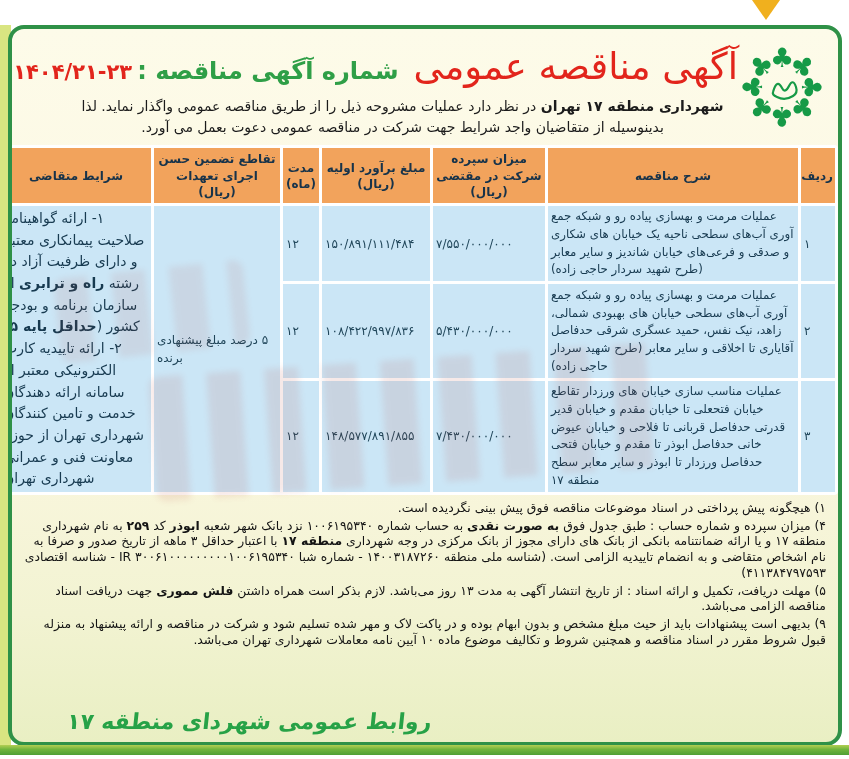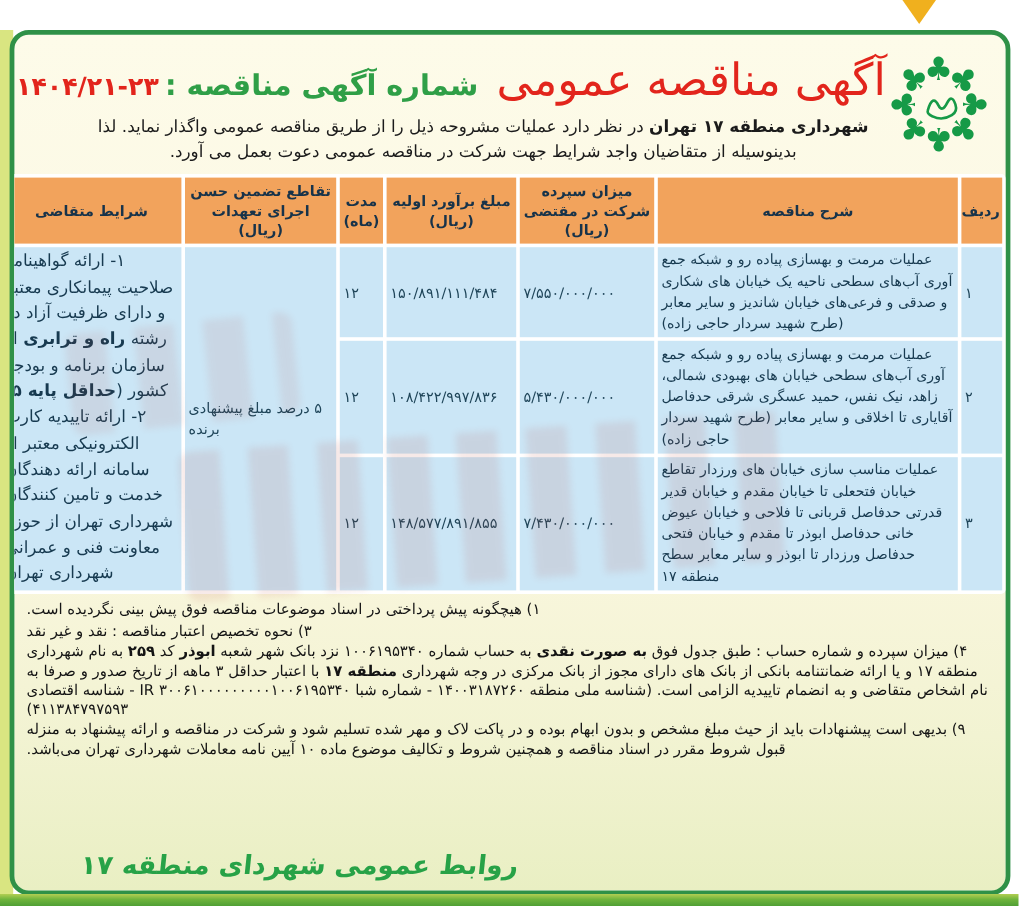--- a/index.html
+++ b/index.html
@@ -36,21 +36,21 @@
   table.tt{table-layout:fixed;width:816px;margin:8px auto 0 auto;border-collapse:separate;
            border-spacing:3px;background:#ffffff;border-radius:4px;}
   .tt th{background:#f2a35c;color:#17334a;font-size:12px;font-weight:700;
          padding:3px 2px;text-align:center;vertical-align:middle;line-height:1.35;}
   .tt td{background:#cbe6f6;color:#1f4559;font-size:12px;padding:2px 3px;
          text-align:left;vertical-align:middle;line-height:1.5;}
   .tt td.desc{font-size:11.8px;color:#173a50;}
   .tt td.cond{font-size:14px;line-height:1.55;color:#173a50;}
 
   
-  .notes{margin:5px 12px 0 10px;font-size:12.4px;line-height:1.27;color:#141414;text-align:left;}
+  .notes{margin:5px 12px 0 10px;font-size:12.4px;line-height:1.27;color:#141414;text-align:right;}
   .note{margin:2px 0;}
   .bseg{font-weight:800;}
 
   
   .pr{position:absolute;bottom:8px;left:55px;font-size:22px;font-weight:800;color:#27a247;
       transform:skewX(-6deg);}
 
   
   .wm,.wm2{position:absolute;pointer-events:none;opacity:.11;filter:blur(3px);
       background:repeating-linear-gradient(90deg,#b8423a 0 34px,transparent 34px 58px);
@@ -149,22 +149,22 @@
           <td class="desc">عملیات مناسب سازی خیابان های ورزدار تقاطع خیابان فتحعلی تا خیابان مقدم و خیابان قدیر قدرتی حدفاصل قربانی تا فلاحی و خیابان عیوض خانی حدفاصل ابوذر تا مقدم و خیابان فتحی حدفاصل ورزدار تا ابوذر و سایر معابر سطح منطقه ۱۷</td>
           <td>۷/۴۳۰/۰۰۰/۰۰۰</td>
           <td>۱۴۸/۵۷۷/۸۹۱/۸۵۵</td>
           <td>۱۲</td>
         </tr>
       </tbody>
     </table>
 
     <div class="notes">
       <div class="note"><span>۱) هیچگونه پیش پرداختی در اسناد موضوعات مناقصه فوق پیش بینی نگردیده است.</span></div>
-      <div class="note"><span>۳) نحوه تخصیص اعتبار مناقصه : نقد و غیر نقد</span></div>
       <div class="note"><span>۴) میزان سپرده و شماره حساب : طبق جدول فوق </span><span class="bseg">به صورت نقدی</span><span> به حساب شماره ۱۰۰۶۱۹۵۳۴۰ نزد بانک شهر شعبه </span><span class="bseg">ابوذر</span><span> کد </span><span class="bseg">۲۵۹</span><span> به نام شهرداری منطقه ۱۷ و یا ارائه ضمانتنامه بانکی از بانک های دارای مجوز از بانک مرکزی در وجه شهرداری </span><span class="bseg">منطقه ۱۷</span><span> با اعتبار حداقل ۳ ماهه از تاریخ صدور و صرفا به نام اشخاص متقاضی و به انضمام تاییدیه الزامی است. (شناسه ملی منطقه ۱۴۰۰۳۱۸۷۲۶۰ - شماره شبا IR ۳۰۰۶۱۰۰۰۰۰۰۰۰۰۱۰۰۶۱۹۵۳۴۰ - شناسه اقتصادی ۴۱۱۳۸۴۷۹۷۵۹۳)</span></div>
+      <div class="note"><span>۵) مهلت دریافت، تکمیل و ارائه اسناد : از تاریخ انتشار آگهی به مدت ۱۳ روز می‌باشد. لازم بذکر است همراه داشتن </span><span class="bseg">فلش مموری</span><span> جهت دریافت اسناد مناقصه الزامی می‌باشد.</span></div>
       <div class="note"><span>۹) بدیهی است پیشنهادات باید از حیث مبلغ مشخص و بدون ابهام بوده و در پاکت لاک و مهر شده تسلیم شود و شرکت در مناقصه و ارائه پیشنهاد به منزله قبول شروط مقرر در اسناد مناقصه و همچنین شروط و تکالیف موضوع ماده ۱۰ آیین نامه معاملات شهرداری تهران می‌باشد.</span></div>
 
     </div>
 
     <div class="pr">روابط عمومی شهردای منطقه ۱۷</div>
 
     <div class="wm"></div>
     <div class="wm2"></div>
   </div>
 

